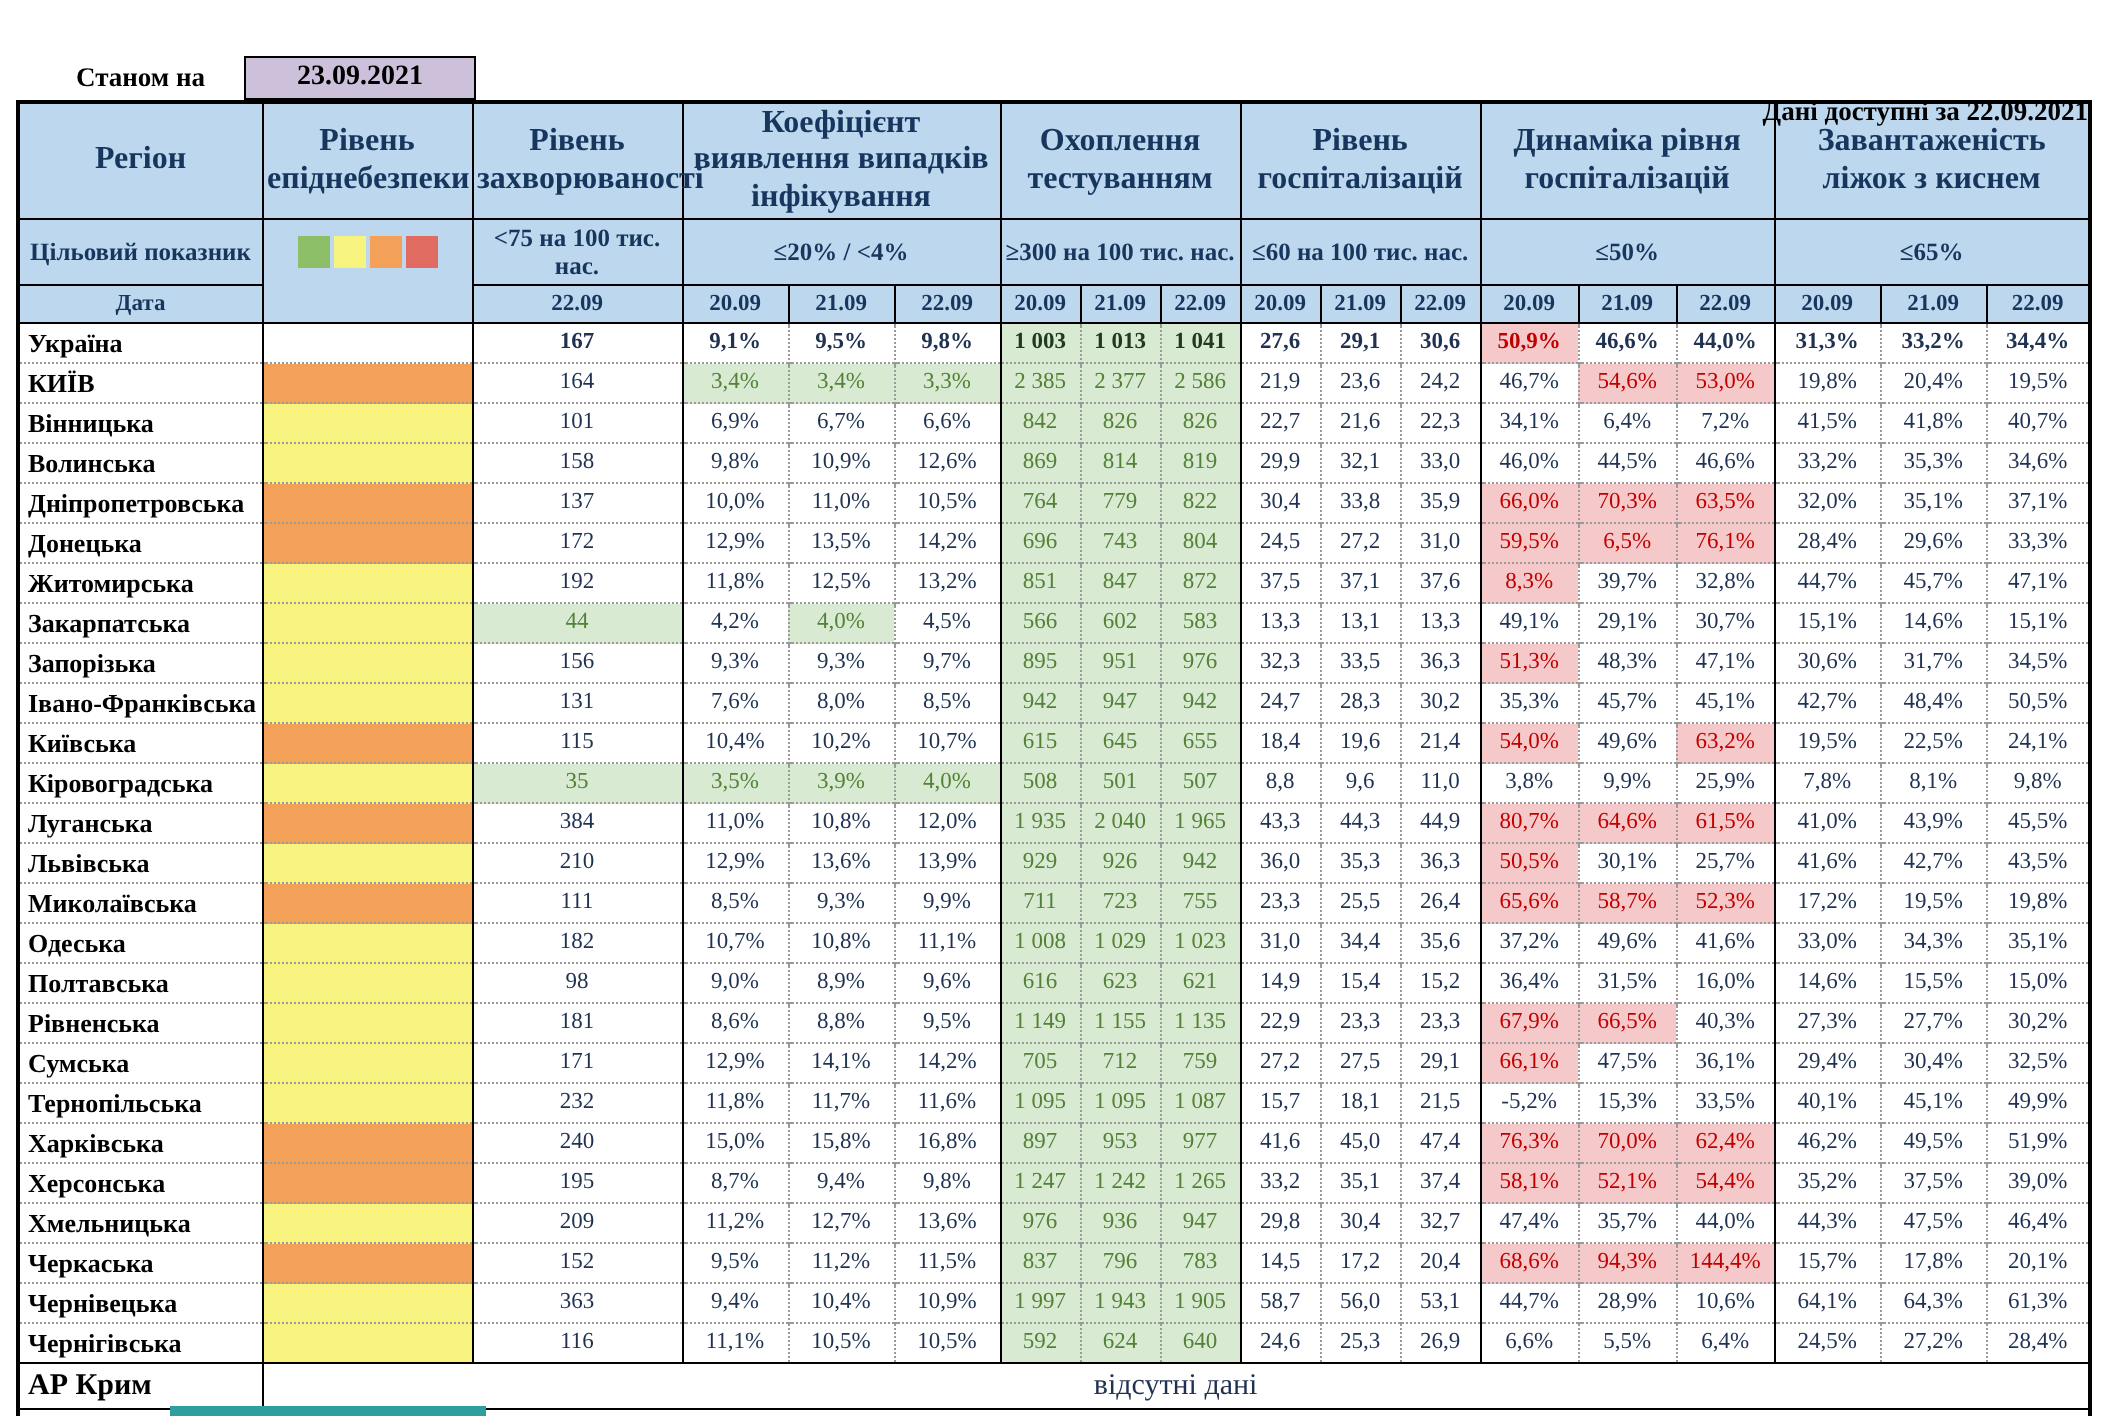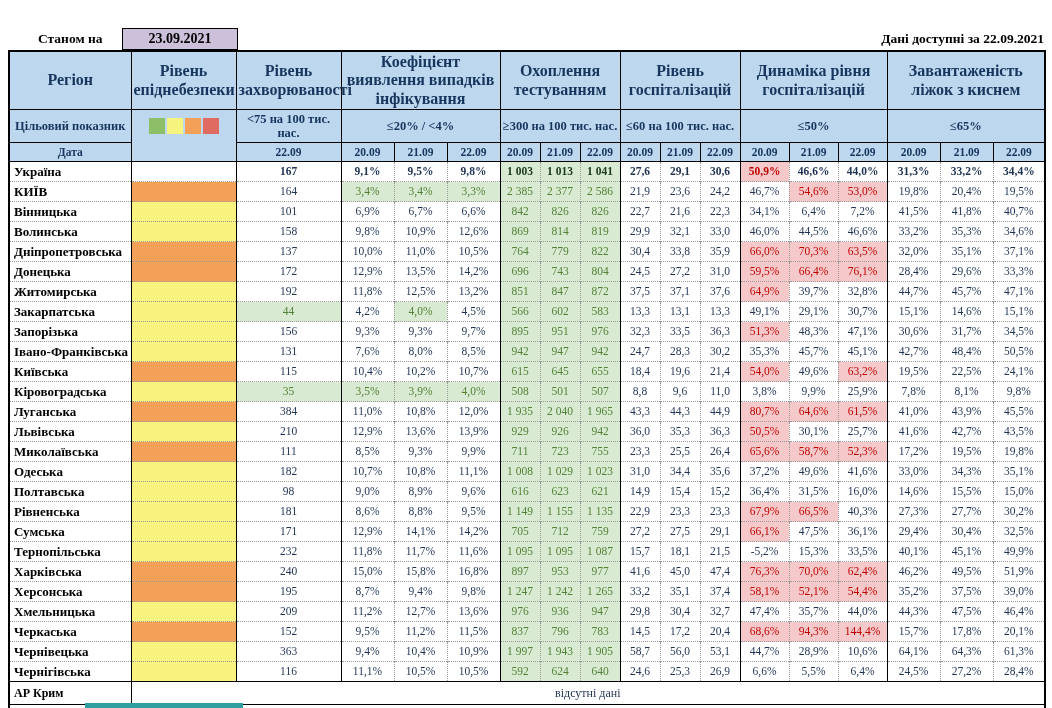--- a/index.html
+++ b/index.html
@@ -9,36 +9,36 @@
     --red-bg:#f5c9c9; --red-txt:#c00000;
     --title:#f9a11b; --datebg:#ccc0da; --dot:#9a9a9a;
   }
   html,body{margin:0;padding:0;}
   body{font-family:"Liberation Serif", serif; background:#fff;}
   .page{position:relative;width:1052px;height:708px;background:#fff;overflow:hidden;}
   .title{ text-align:center; color:var(--title); font-weight:bold; font-size:17px; padding-top:4px; letter-spacing:.2px;}
   .subhead{position:absolute; top:28px; left:0; width:1052px; height:22px;text-decoration:underline;}
   .asof-label{position:absolute; left:38px; top:3px; font-weight:bold; font-size:13.5px; color:#000;}
   .asof-date{position:absolute; left:122px; top:0; width:114px; height:20px; background:var(--datebg); border:1px solid #000; text-align:center; font-weight:bold; font-size:14px; line-height:20px; color:#000;}
-  .avail{position:absolute; right:8px; top:3px; font-weight:bold; font-size:13.5px; color:#000;}
+  .avail{position:absolute; right:8px; top:20px; font-weight:bold; font-size:13.5px; color:#000;}
   table{border-collapse:collapse; table-layout:fixed; width:1036px; margin:50px 8px 0 8px; border:2px solid #000;}
   thead th{background:var(--hdr-bg); color:var(--hdr-txt); border:1px solid #000; font-weight:bold; padding:1px 2px; line-height:1.15;}
   thead tr.r1 th{font-size:16px; height:34px;}
   thead tr.r2 th{font-size:12.5px; height:30px;}
   thead tr.r3 th{font-size:11.5px; height:16px;}
   tbody td{border-top:1px dotted var(--dot); border-left:1px dotted var(--dot); text-align:center; font-size:11.5px; color:var(--txt); padding:0 1px; height:19px; line-height:1.1;}
   tbody td.gs{border-left:1px solid #000;}
   tbody td.region{text-align:left; font-weight:bold; font-size:13px; color:#000; padding-left:4px; border-left:none;}
   tbody tr.rowb td{font-weight:bold;}
   td.orange{background:var(--orange);}
   td.yellow{background:var(--yellow);}
   td.green-cell{background:var(--green-bg); color:var(--green-txt);}
   tr.rowb td.green-cell{color:#203a20;}
   td.red-cell{background:var(--red-bg); color:var(--red-txt);}
-  tr.note-row td{border-top:1px solid #000; height:22px; font-size:12px;}
+  tr.note-row td{border-top:1px solid #000; height:22px; font-size:15px;}
   .legend-cell{vertical-align:top; padding-top:8px !important;}
   .legend-sq{display:inline-block; width:16px; height:16px; margin:0 1px; vertical-align:middle;}
   .teal-strip{position:absolute; left:85px; bottom:0; width:158px; height:5px; background:#2f9e9e;}
 </style>
 </head>
 <body>
 
 <div class="page">
   <div class="subhead">
     <span class="asof-label">Станом на</span>
@@ -215,40 +215,40 @@
           <td class="gs">12,9%</td>
           <td>13,5%</td>
           <td>14,2%</td>
           <td class="gs green-cell">696</td>
           <td class="green-cell">743</td>
           <td class="green-cell">804</td>
           <td class="gs">24,5</td>
           <td>27,2</td>
           <td>31,0</td>
           <td class="gs red-cell">59,5%</td>
-          <td class=" red-cell">66,4%</td>
+          <td class=" red-cell">6,5%</td>
           <td class=" red-cell">76,1%</td>
           <td class="gs">28,4%</td>
           <td>29,6%</td>
           <td>33,3%</td>
         </tr>
         <tr>
           <td class="region">Житомирська</td>
           <td class="gs danger yellow"></td>
           <td class="gs">192</td>
           <td class="gs">11,8%</td>
           <td>12,5%</td>
           <td>13,2%</td>
           <td class="gs green-cell">851</td>
           <td class="green-cell">847</td>
           <td class="green-cell">872</td>
           <td class="gs">37,5</td>
           <td>37,1</td>
           <td>37,6</td>
-          <td class="gs red-cell">64,9%</td>
+          <td class="gs red-cell">8,3%</td>
           <td>39,7%</td>
           <td>32,8%</td>
           <td class="gs">44,7%</td>
           <td>45,7%</td>
           <td>47,1%</td>
         </tr>
         <tr>
           <td class="region">Закарпатська</td>
           <td class="gs danger yellow"></td>
           <td class="gs green-cell">44</td>

